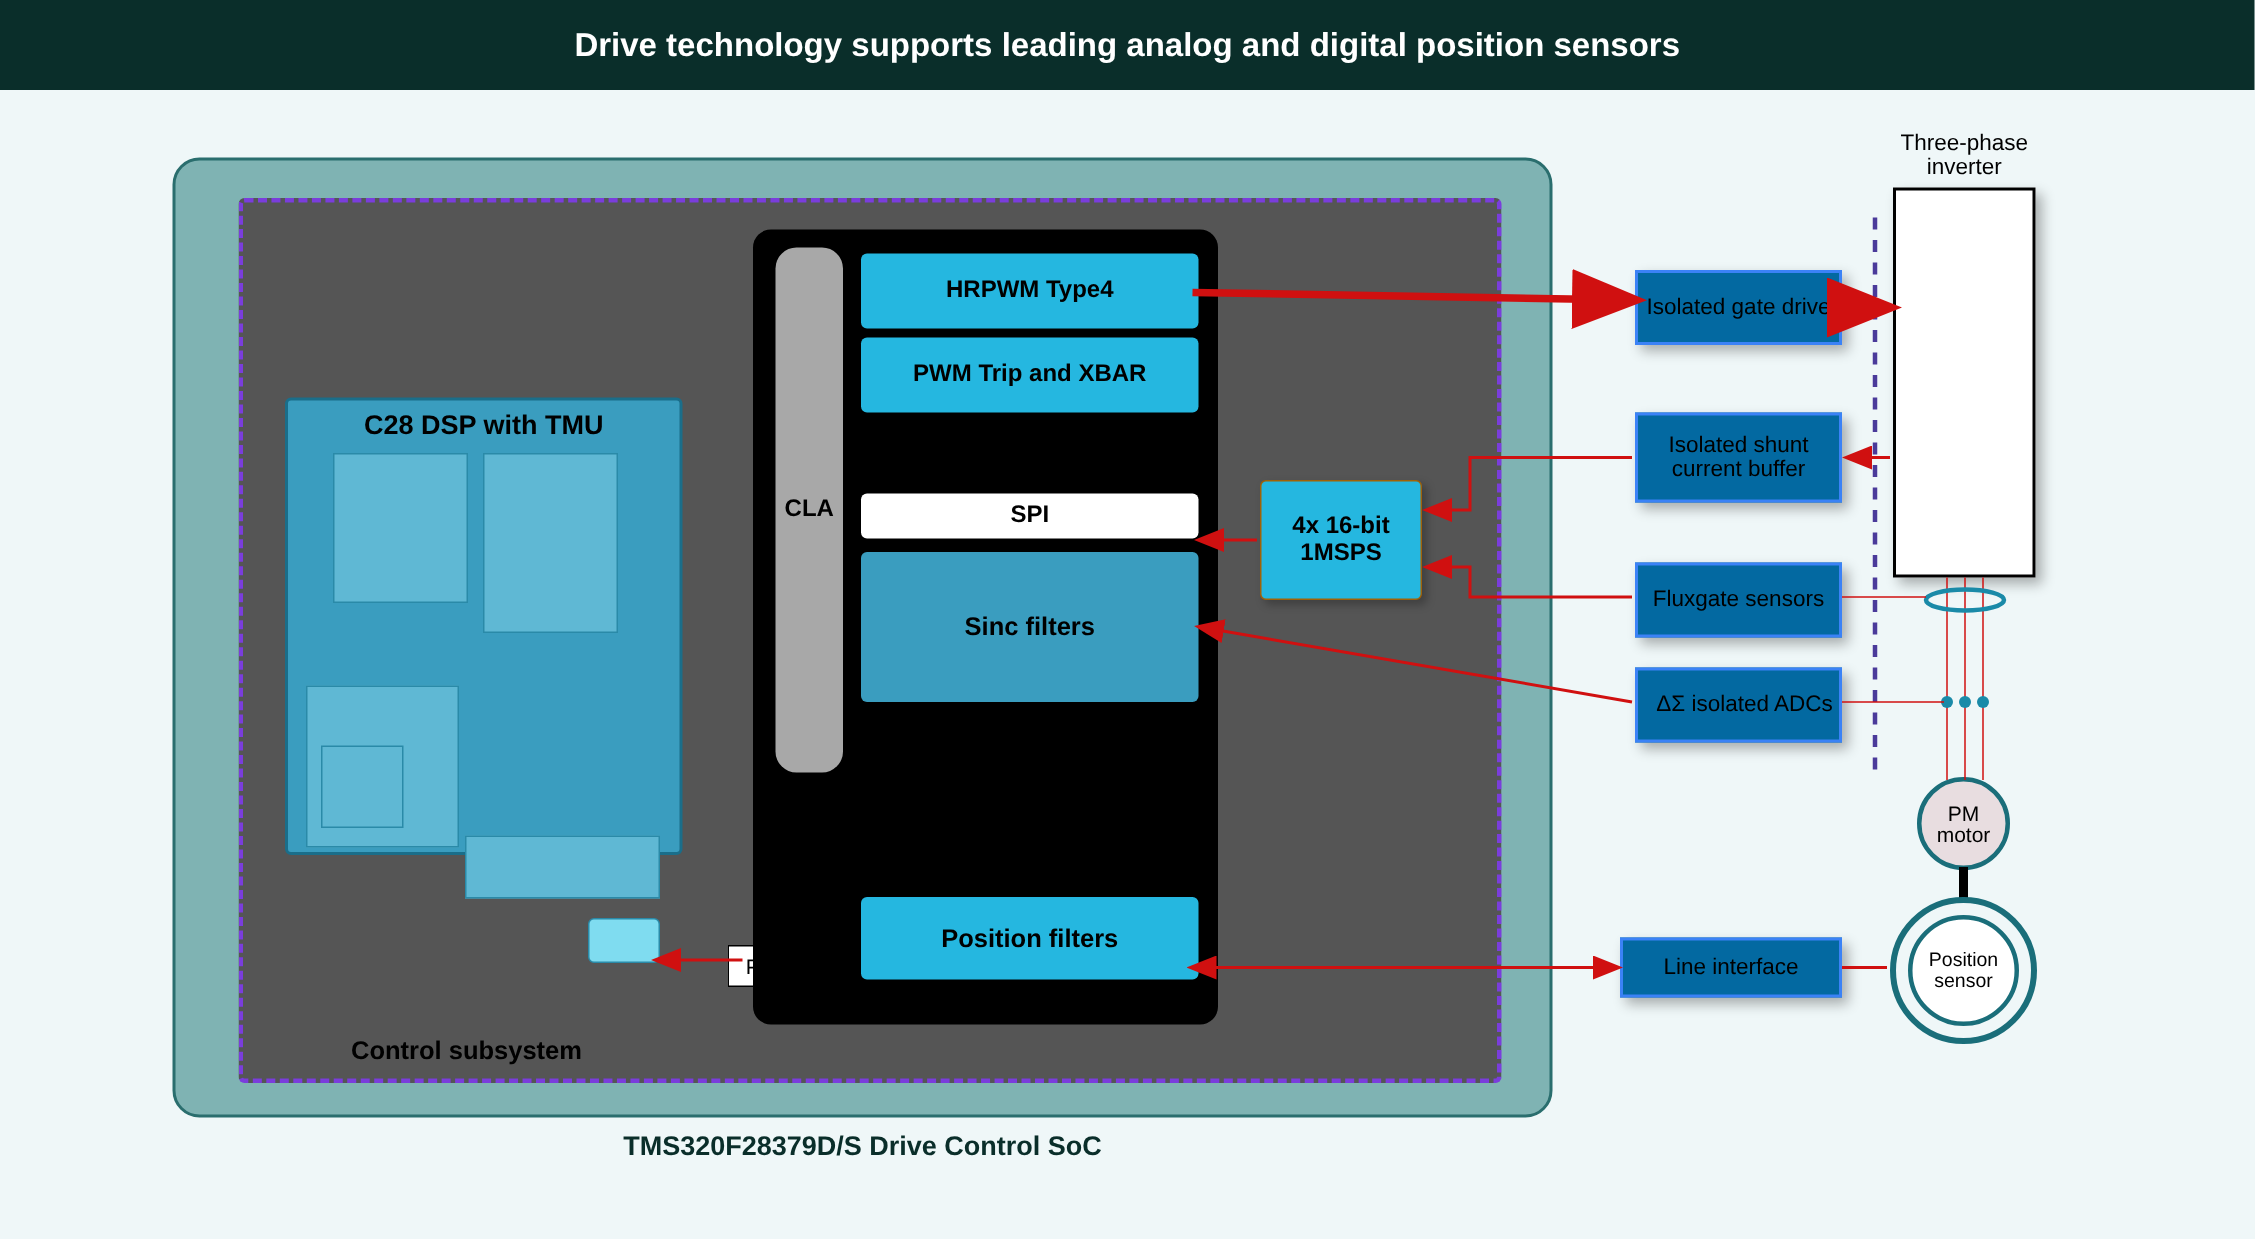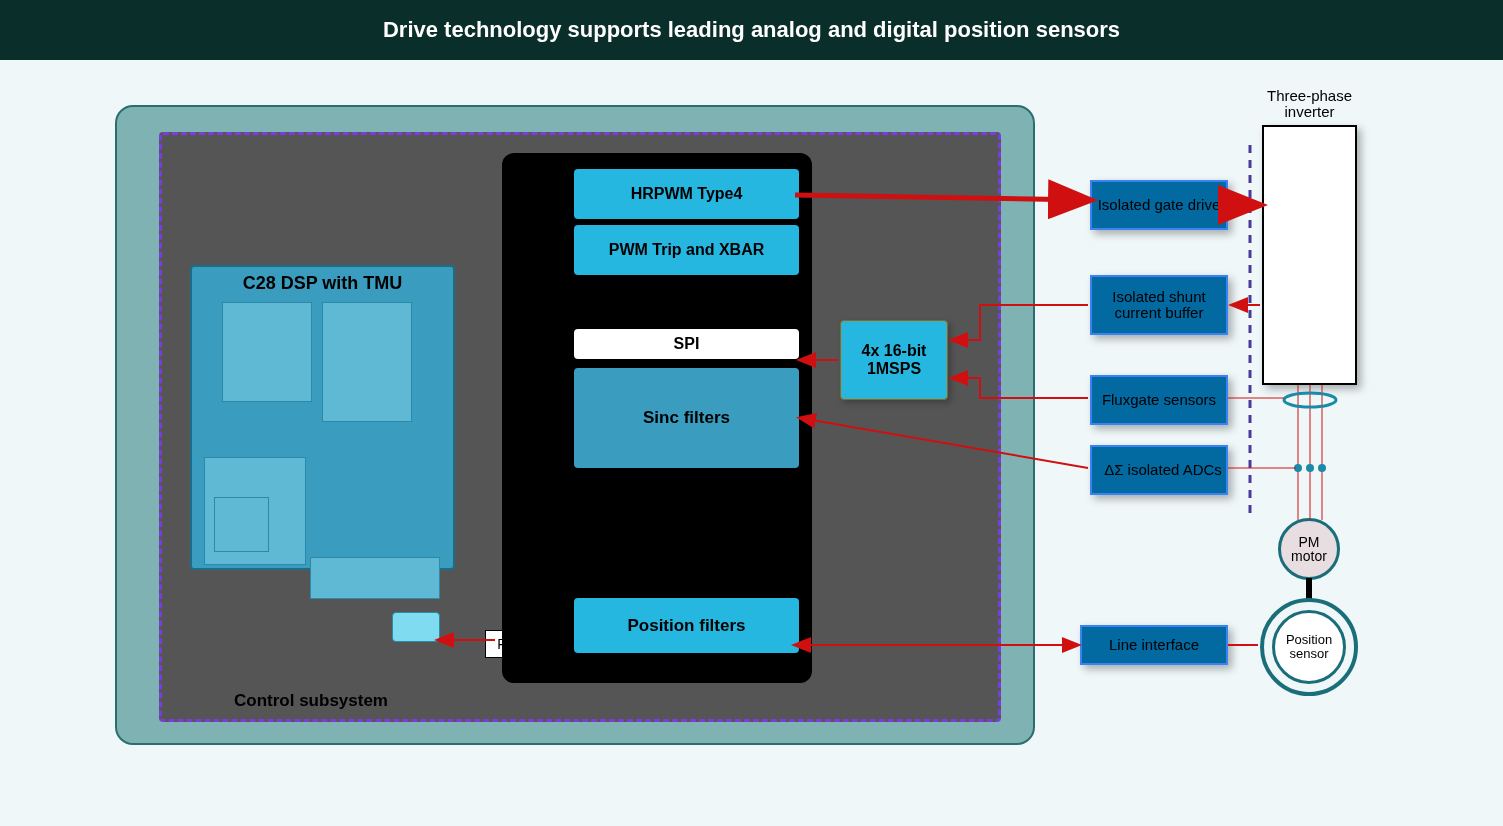--- a/index.html
+++ b/index.html
@@ -265,37 +265,41 @@
   }
 </style>
 </head>
 <body>
 
 <div class="title-bar">
   <span>Drive technology supports leading analog and digital position sensors</span>
 </div>
 
 <div class="soc-container">
+  <div class="soc-label">TMS320F28379D/S Drive Control SoC</div>
 
   <div class="control-subsystem">
     <div class="control-subsystem-label">Control subsystem</div>
 
     <div class="dsp-block">
       <div class="dsp-label">C28 DSP with TMU</div>
       <div class="dsp-inner1"></div>
       <div class="dsp-inner2"></div>
       <div class="dsp-inner3"></div>
       <div class="dsp-inner3b"></div>
       <div class="dsp-inner4"></div>
       <div class="dsp-port"></div>
     </div>
 
     <div class="port-label">Port</div>
 
     <div class="black-block">
+      <div class="cla-block">
+        <span class="cla-text">CLA</span>
+      </div>
       <div id="mod-hrpwm" class="module m-cyan">HRPWM Type4</div>
       <div id="mod-xbar" class="module m-cyan">PWM Trip and XBAR</div>
       <div id="mod-spi" class="module m-white">SPI</div>
       <div id="mod-sinc" class="module m-teal">Sinc filters</div>
       <div id="mod-pos" class="module m-cyan">Position filters</div>
     </div>
   </div>
 </div>
 
 <div class="adc-block">4x 16-bit 1MSPS</div>

